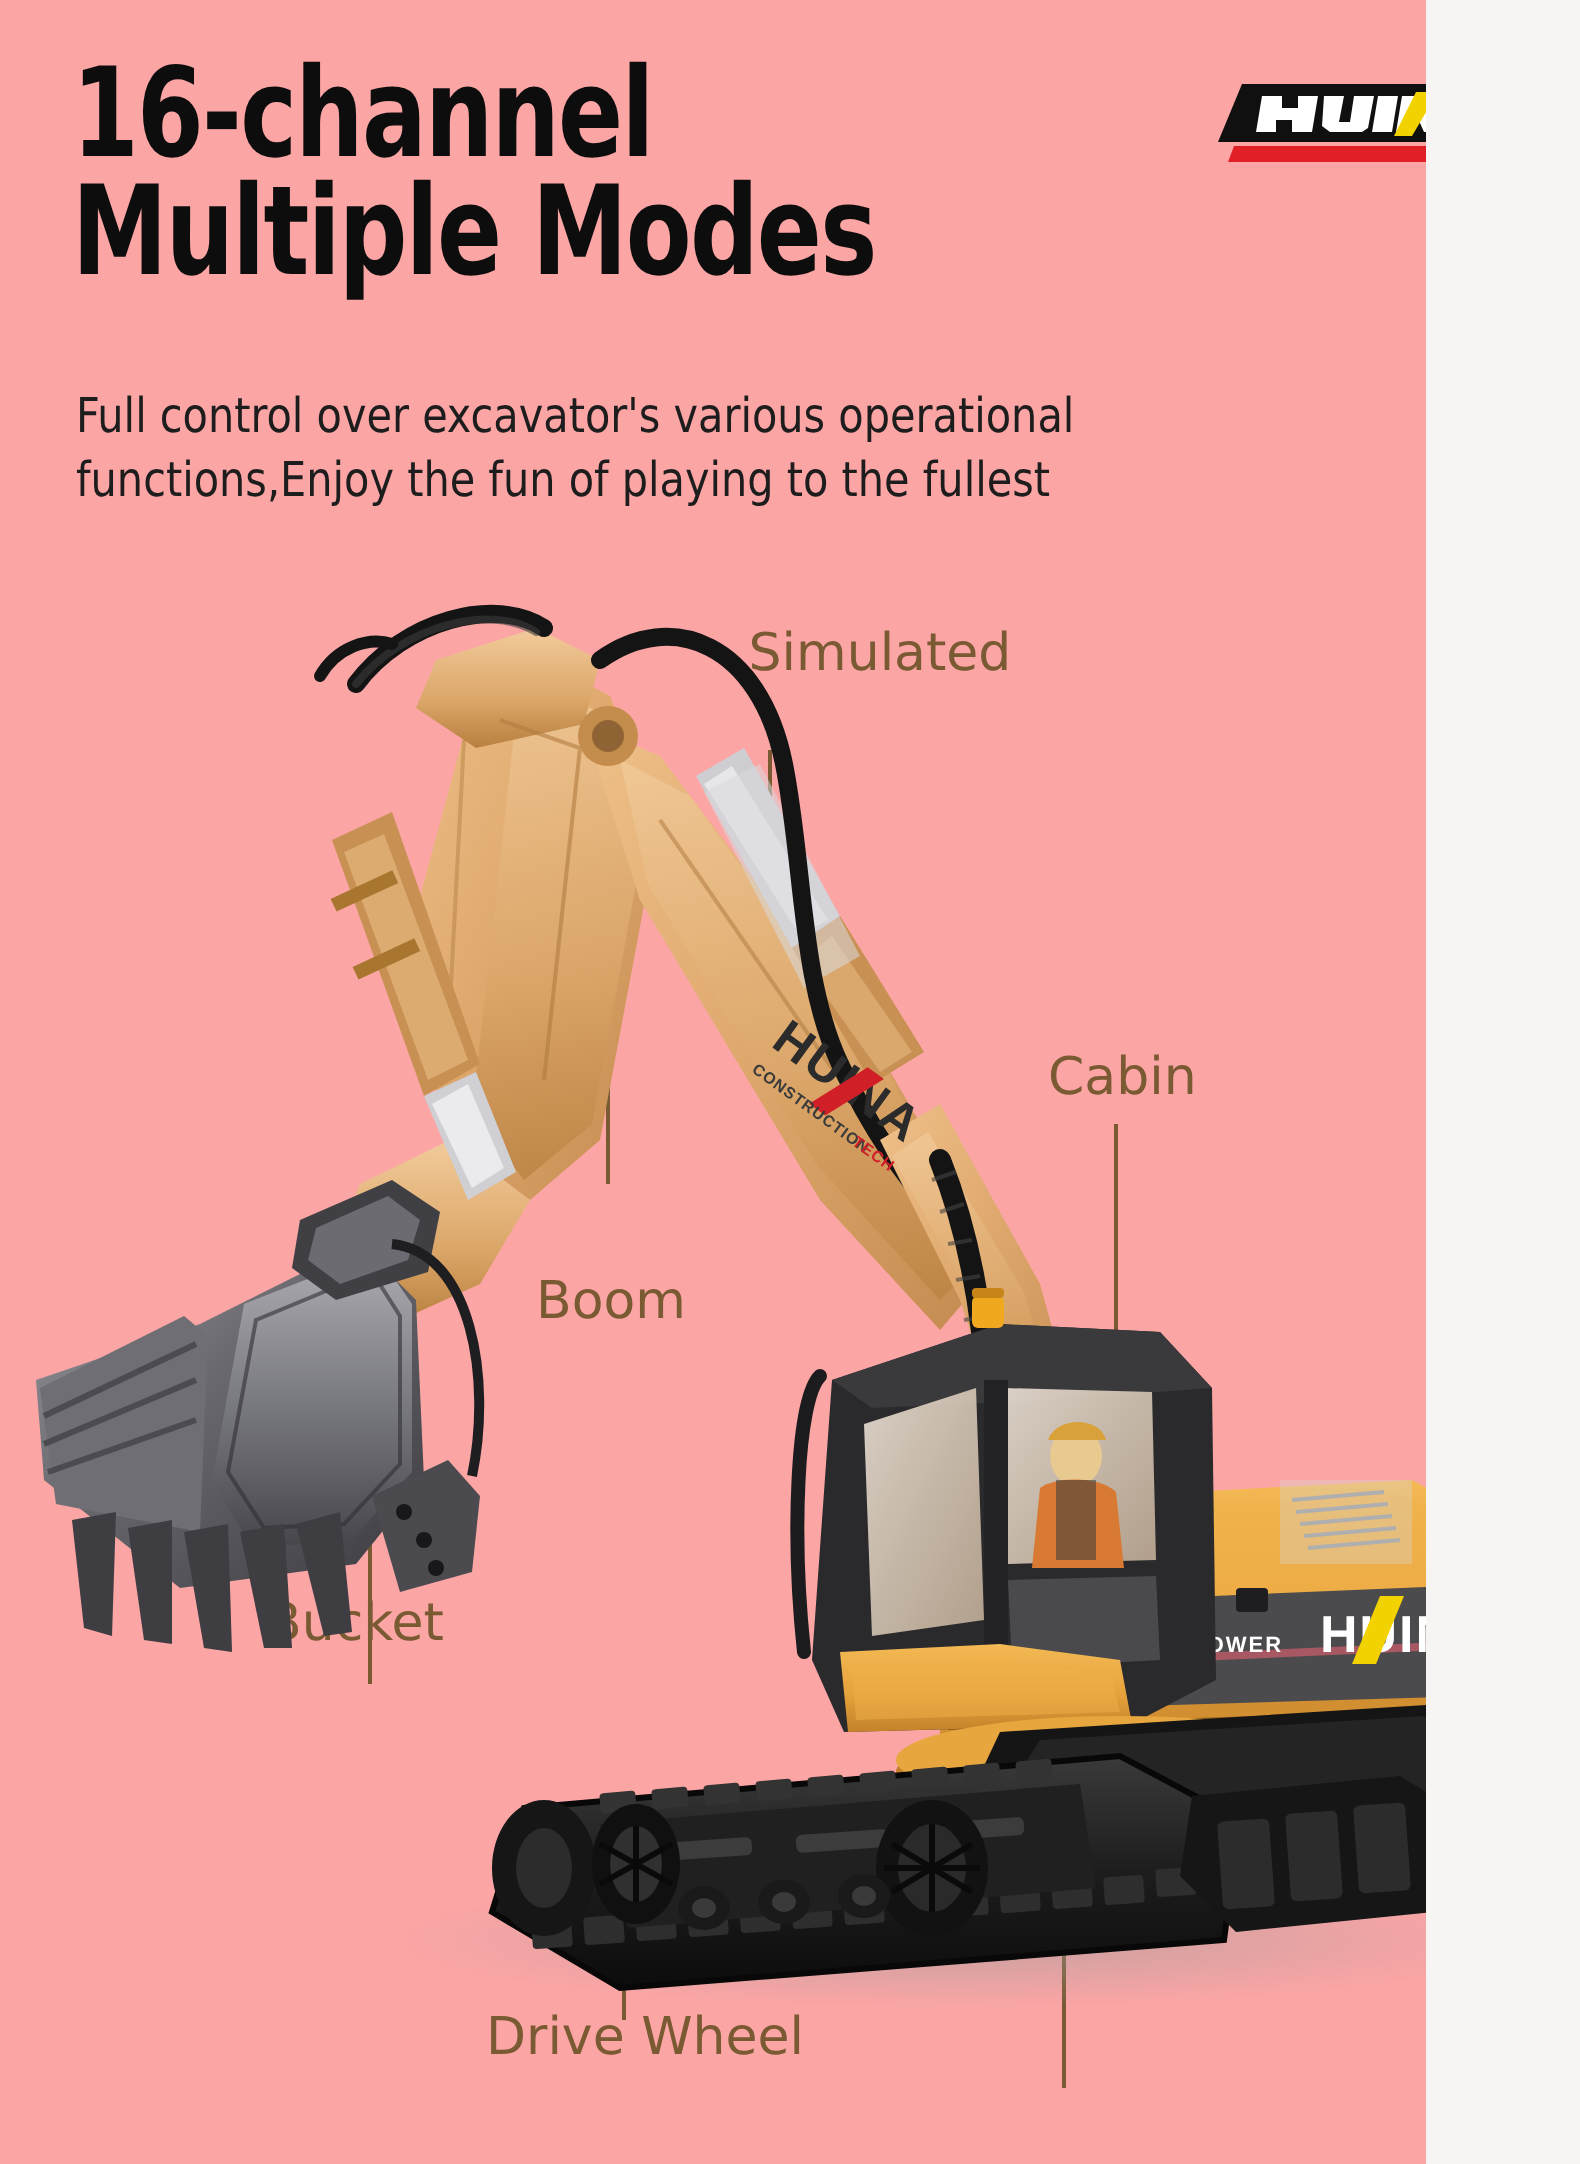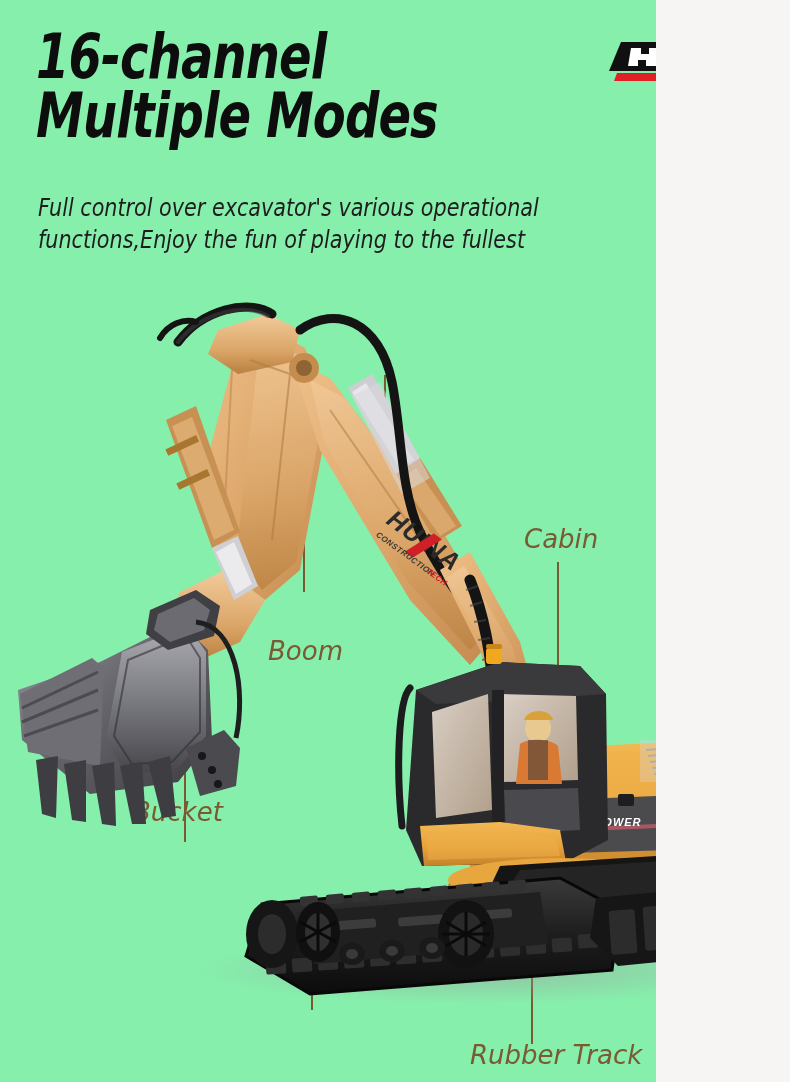--- a/index.html
+++ b/index.html
@@ -3,21 +3,21 @@
 <meta charset="utf-8">
 <style>
   * { margin:0; padding:0; box-sizing:border-box; }
   html, body { width:790px; height:1082px; }
   body {
     background:#f6f5f4;
     font-family:"Liberation Sans", sans-serif;
     position:relative;
     overflow:hidden;
   }
-  .page { position:relative; width:656px; height:1082px; background:#86efac; overflow:hidden;font-style:italic; }
+  .page { position:relative; width:713px; height:1082px; background:#fca5a5; overflow:hidden; }
 
   
   .headline {
     position:absolute; left:36px; top:28px; width:620px;
     font-family:"Liberation Sans Narrow","DejaVu Sans Condensed","Liberation Sans", sans-serif;
     font-weight:bold; color:#0d0d0d;
     font-size:62px; line-height:0.95; letter-spacing:-1px;
     transform:scaleX(0.86); transform-origin:left top;
   }
   .headline .l2 { display:block; }
@@ -83,45 +83,46 @@
 
         <polygon points="119,8 131,8 131,26 122,26 122,23 117,23 116,26 107,26"></polygon>
       </g>
 
       <polygon points="99,6 110,6 97,28 88,28" fill="#f2d200"></polygon>
       <polygon points="100,8 107,8 96,26 90,26" fill="#101010" opacity="0"></polygon>
     </svg>
   </div>
 
   <div class="callout center" style="left:340px; top:312px; width:200px;">
+    <div>Simulated</div>
   </div>
   <div class="leader" style="left:384px; top:375px; height:92px;"></div>
 
   <div class="callout" style="left:524px; top:524px;">
     <span>Cabin</span>
   </div>
   <div class="leader" style="left:557px; top:562px; height:164px;"></div>
 
   <div class="leader" style="left:303px; top:516px; height:76px;"></div>
   <div class="callout" style="left:268px; top:636px;">
     <span>Boom</span>
   </div>
 
   <div class="dot" style="left:181px; top:765px;"></div>
   <div class="leader" style="left:184px; top:770px; height:72px;"></div>
   <div class="callout" style="left:133px; top:797px;">
     <span>Bucket</span>
   </div>
 
   <div class="leader" style="left:311px; top:948px; height:62px;"></div>
+  <div class="callout" style="left:243px; top:1004px;">
+    <span>Drive Wheel</span>
+  </div>
 
   <div class="leader" style="left:531px; top:948px; height:96px;"></div>
-  <div class="callout" style="left:470px; top:1040px;">
-    <span>Rubber Track</span>
-  </div>
 
   <div class="machine">
     <svg width="790" height="812" viewBox="0 0 790 812">
       <defs>
         <linearGradient id="boomG" x1="0" y1="0" x2="1" y2="1">
           <stop offset="0%" stop-color="#eec089"></stop>
           <stop offset="45%" stop-color="#dfa96e"></stop>
           <stop offset="100%" stop-color="#c38a4f"></stop>
         </linearGradient>
         <linearGradient id="boomG2" x1="0" y1="0" x2="0" y2="1">

